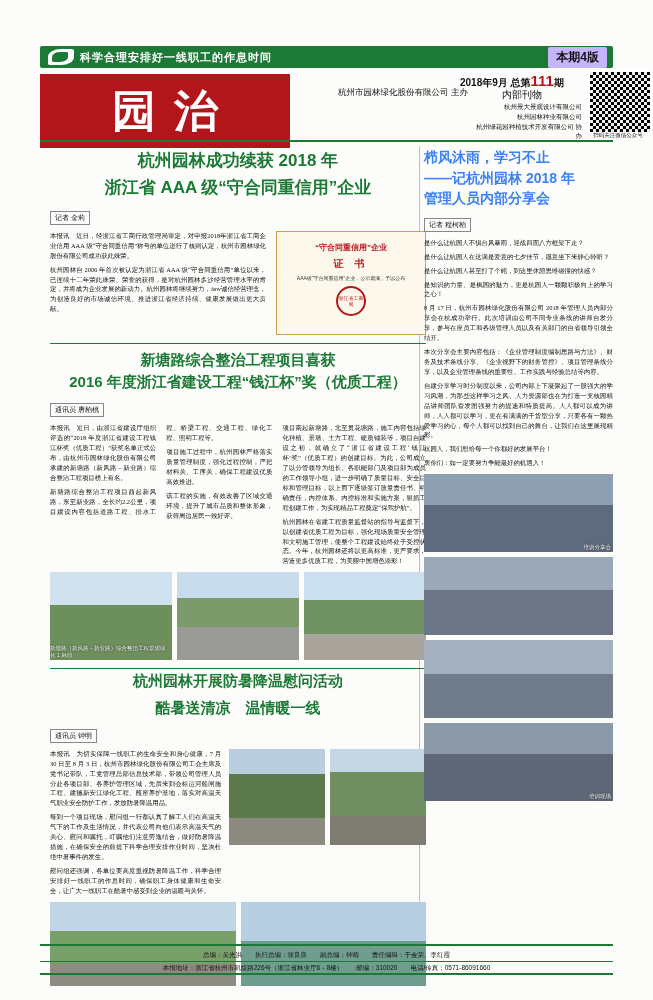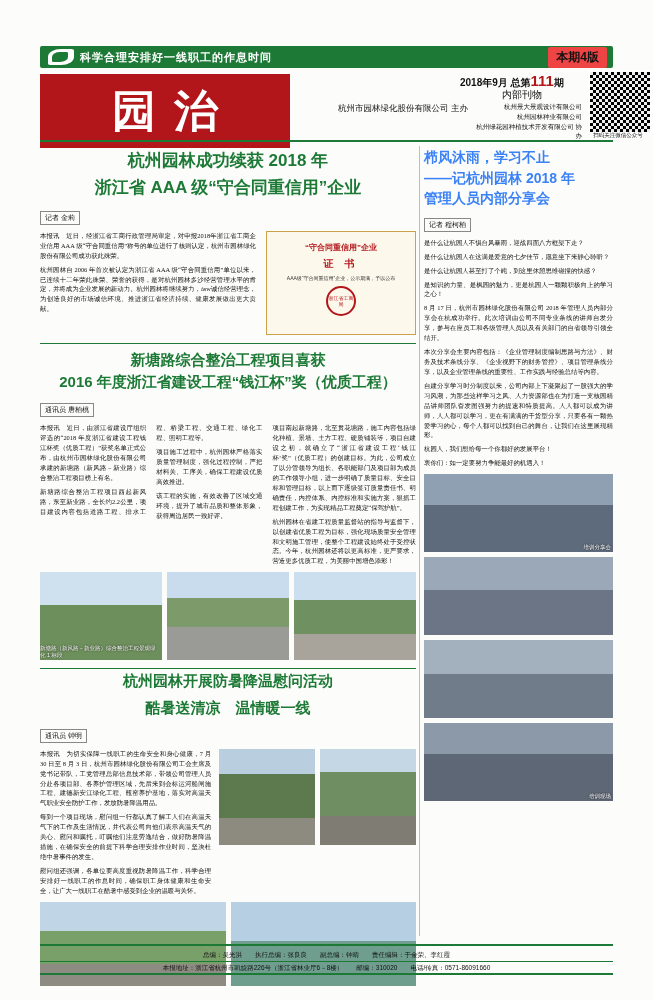--- a/index.html
+++ b/index.html
@@ -31,37 +31,37 @@
   }
   .green-bar .leaf:after{
     content:"";position:absolute;left:4px;top:3px;width:16px;height:10px;
     background:#1d7a36;border-radius:50% 10% 50% 10%;
   }
   .green-bar .slogan{
     color:#fff;font-size:11px;letter-spacing:1px;font-weight:bold;
   }
   .green-bar .issue-box{
     margin-left:auto;margin-right:6px;
-    background:#ef4444;color:#111;font-weight:bold;font-size:12px;
+    background:#c4b5fd;color:#111;font-weight:bold;font-size:12px;
     padding:2px 8px;border-radius:2px;
   }
   .head-wrap{
     position:absolute;left:40px;top:74px;width:573px;height:62px;
   }
   .logo-red{
     position:absolute;left:0;top:0;width:250px;height:74px;
     background:#b3161a;
     display:flex;align-items:center;justify-content:center;
     color:#fff;font-family:"Liberation Serif","DejaVu Serif",serif;
     font-size:44px;font-weight:bold;letter-spacing:18px;
     text-indent:18px;
     box-shadow:inset 0 0 0 2px #b3161a;
   }
   .head-mid{
-    position:absolute;left:258px;top:28px;width:210px;
+    position:absolute;left:258px;top:12px;width:210px;
     font-size:8.5px;color:#111;text-align:center;line-height:1.5;
   }
   .issue-line{
     position:absolute;left:420px;top:-2px;width:140px;
     font-size:10px;color:#111;text-align:left;font-weight:bold;
   }
   .issue-line .big{color:#b3161a;font-size:15px;}
   .internal{
     position:absolute;left:462px;top:14px;font-size:10px;color:#111;
   }
@@ -78,21 +78,21 @@
     border:2px solid #fff;
   }
   .qr-cap{
     position:absolute;left:543px;top:58px;width:70px;text-align:center;
     font-size:5.5px;color:#111;
   }
   .rule{
     position:absolute;left:40px;width:573px;height:2px;background:#1d7a36;
   }
   
-  .col-left{position:absolute;left:40px;top:146px;width:376px;}
+  .col-left{position:absolute;left:50px;top:146px;width:376px;}
   .col-right{position:absolute;left:424px;top:146px;width:189px;}
   .vline{position:absolute;left:419px;top:146px;width:1px;height:790px;background:#bdbdbd;}
 
   h1.head{
     color:#1d7a36;font-size:17px;line-height:1.35;text-align:center;
     margin:4px 0 6px;font-weight:bold;
     font-family:"Liberation Sans","DejaVu Sans",sans-serif;
   }
   h2.head2{
     color:#1d7a36;font-size:15px;line-height:1.35;text-align:center;

